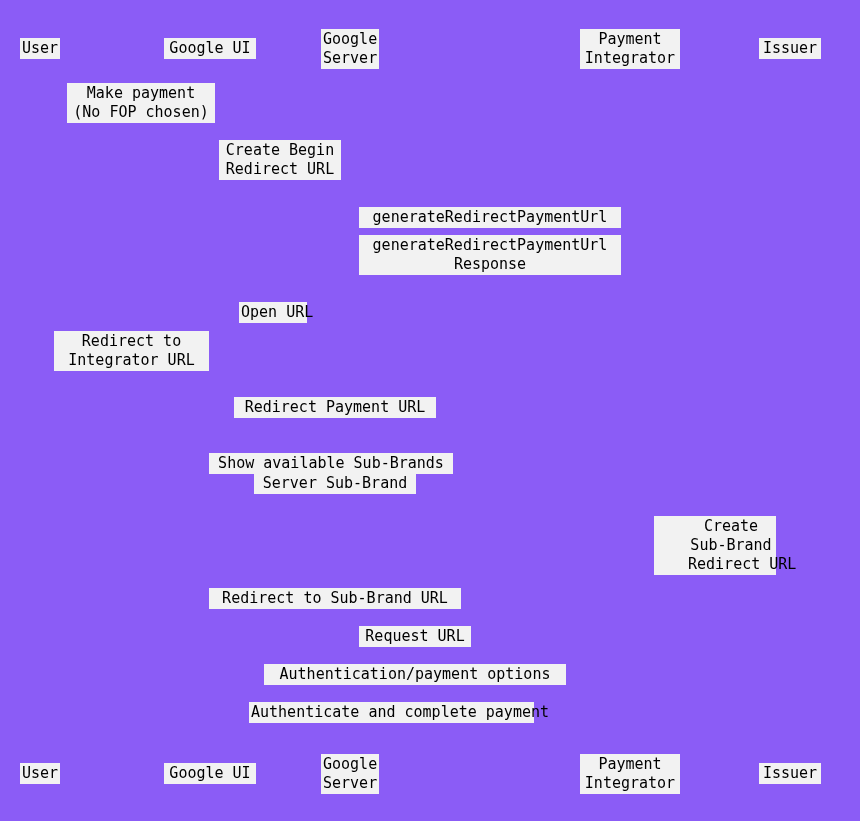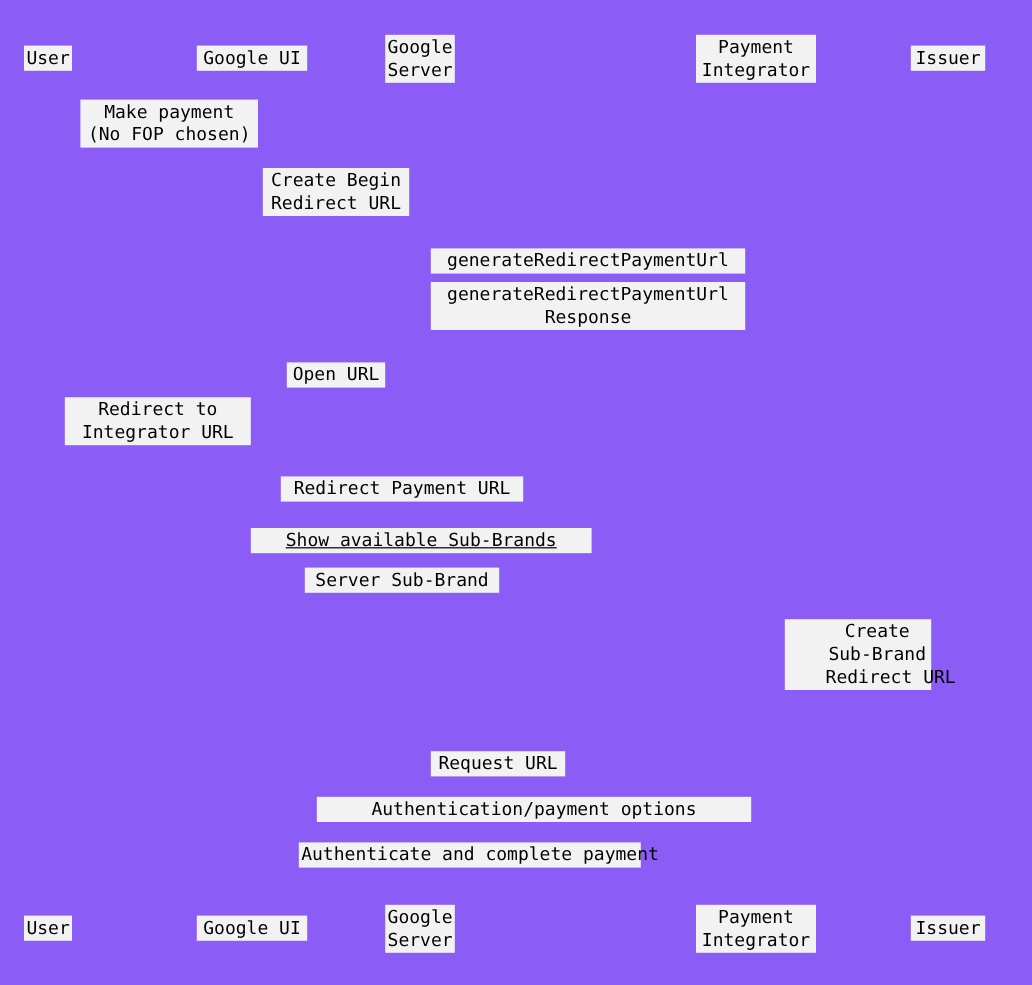--- a/index.html
+++ b/index.html
@@ -53,31 +53,32 @@
 Integrator</div>
   <div class="actor" style="left:759px;top:38px;width:62px;">Issuer</div>
 
   <div class="lbl" style="left:51px;top:83px;width:148px;margin-left:16px;">Make payment
 (No FOP chosen)</div>
   <div class="lbl" style="left:219px;top:140px;width:122px;">Create Begin
 Redirect URL</div>
   <div class="lbl" style="left:359px;top:207px;width:262px;">generateRedirectPaymentUrl</div>
   <div class="lbl" style="left:359px;top:235px;width:262px;">generateRedirectPaymentUrl
 Response</div>
-  <div class="lbl" style="left:239px;top:302px;width:82px;">Open URL</div>
+  <div class="lbl" style="left:239px;top:302px;width:68px;">Open URL</div>
   <div class="lbl" style="left:54px;top:331px;width:155px;">Redirect to
 Integrator URL</div>
   <div class="lbl" style="left:234px;top:397px;width:202px;">Redirect Payment URL</div>
-  <div class="lbl" style="left:209px;top:440px;width:284px;text-decoration:underline;">Show available Sub-Brands</div>
+  <div class="lbl" style="left:209px;top:453px;width:244px;">Show available Sub-Brands</div>
   <div class="lbl" style="left:254px;top:473px;width:162px;">Server Sub-Brand</div>
   <div class="lbl" style="left:654px;top:516px;width:122px;padding-left:34px;">Create
 Sub-Brand
 Redirect URL</div>
+  <div class="lbl" style="left:209px;top:588px;width:252px;">Redirect to Sub-Brand URL</div>
   <div class="lbl" style="left:359px;top:626px;width:112px;">Request URL</div>
-  <div class="lbl" style="left:264px;top:664px;width:362px;">Authentication/payment options</div>
+  <div class="lbl" style="left:264px;top:664px;width:302px;">Authentication/payment options</div>
   <div class="lbl" style="left:249px;top:702px;width:285px;">Authenticate and complete payment</div>
 
   <div class="actor" style="left:20px;top:763px;width:40px;">User</div>
   <div class="actor" style="left:164px;top:763px;width:92px;">Google UI</div>
   <div class="actor" style="left:321px;top:754px;width:58px;">Google
 Server</div>
   <div class="actor" style="left:580px;top:754px;width:100px;">Payment
 Integrator</div>
   <div class="actor" style="left:759px;top:763px;width:62px;">Issuer</div>
 </div>

